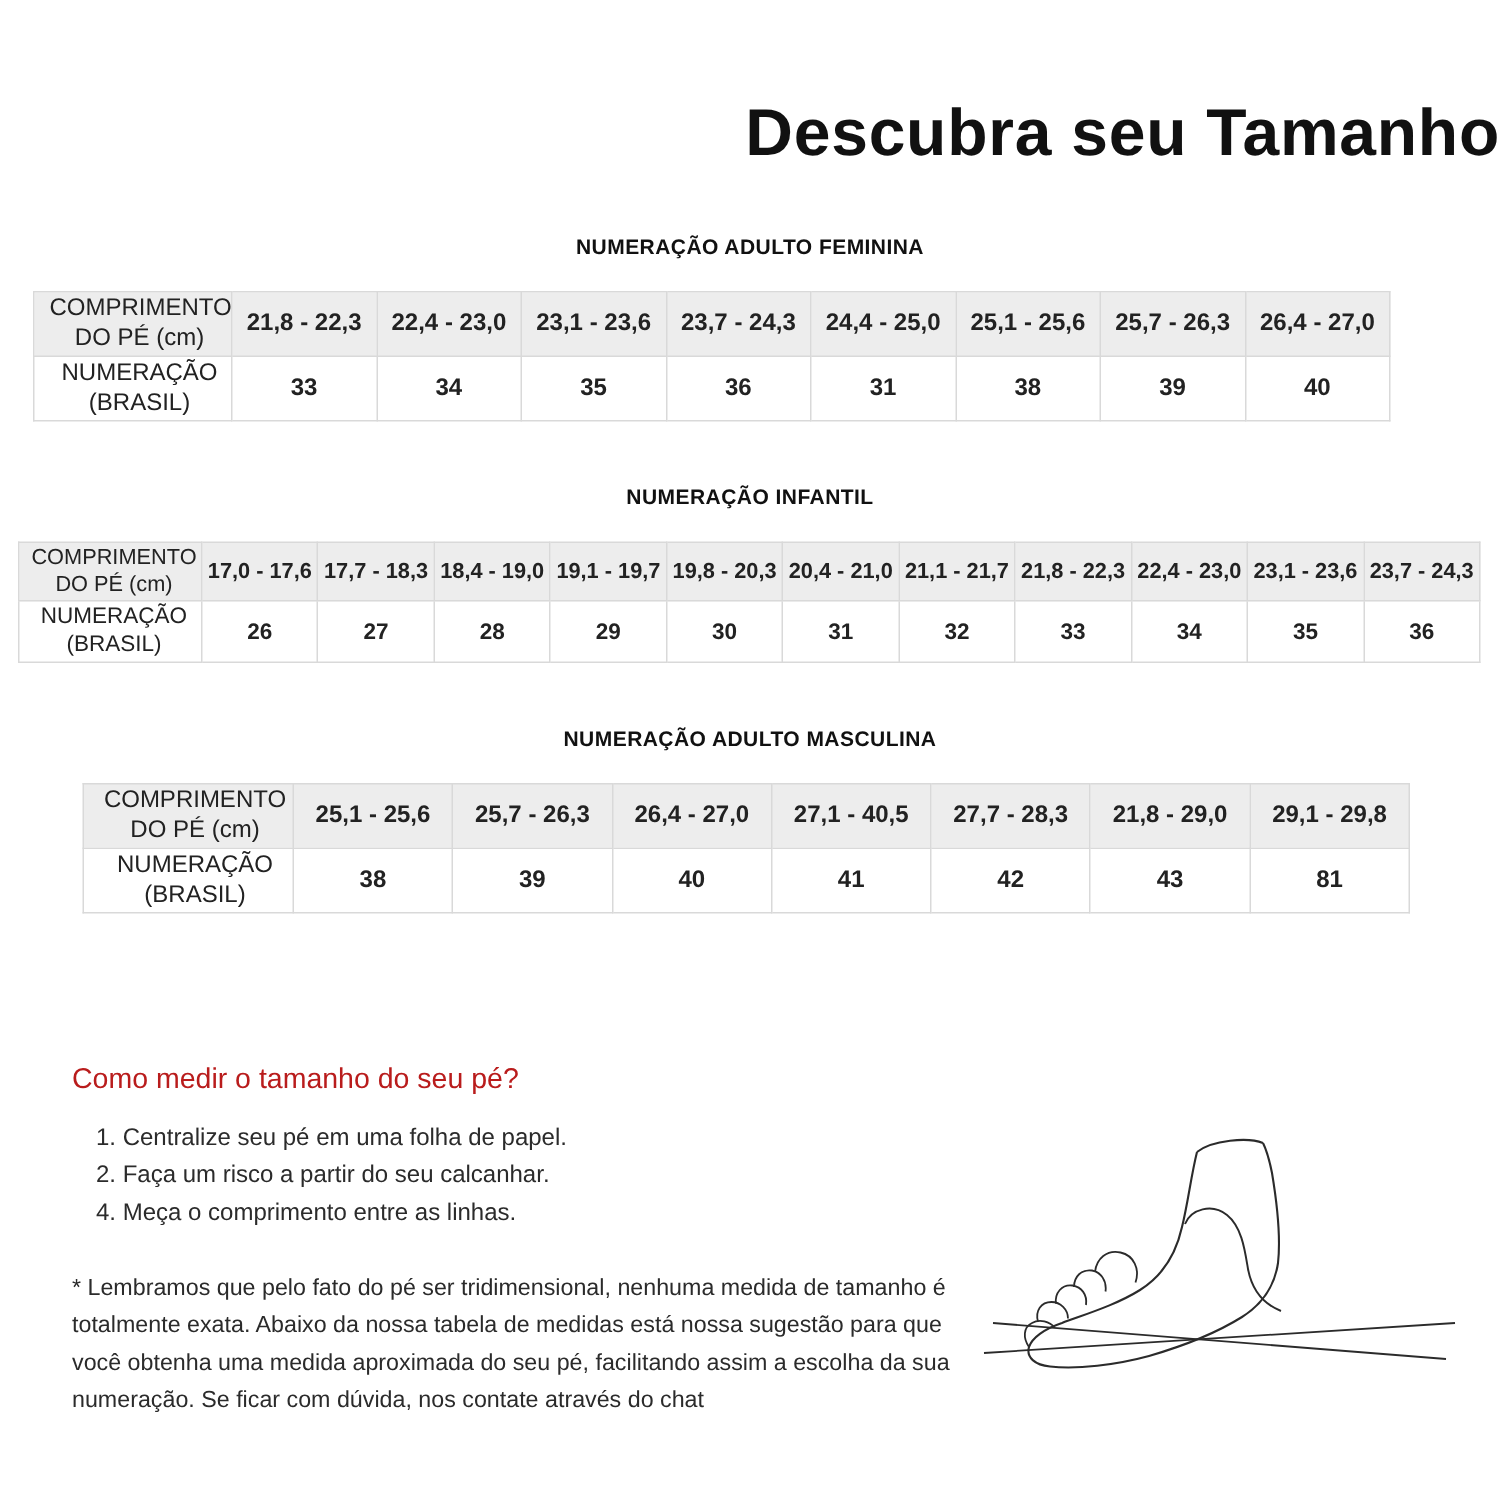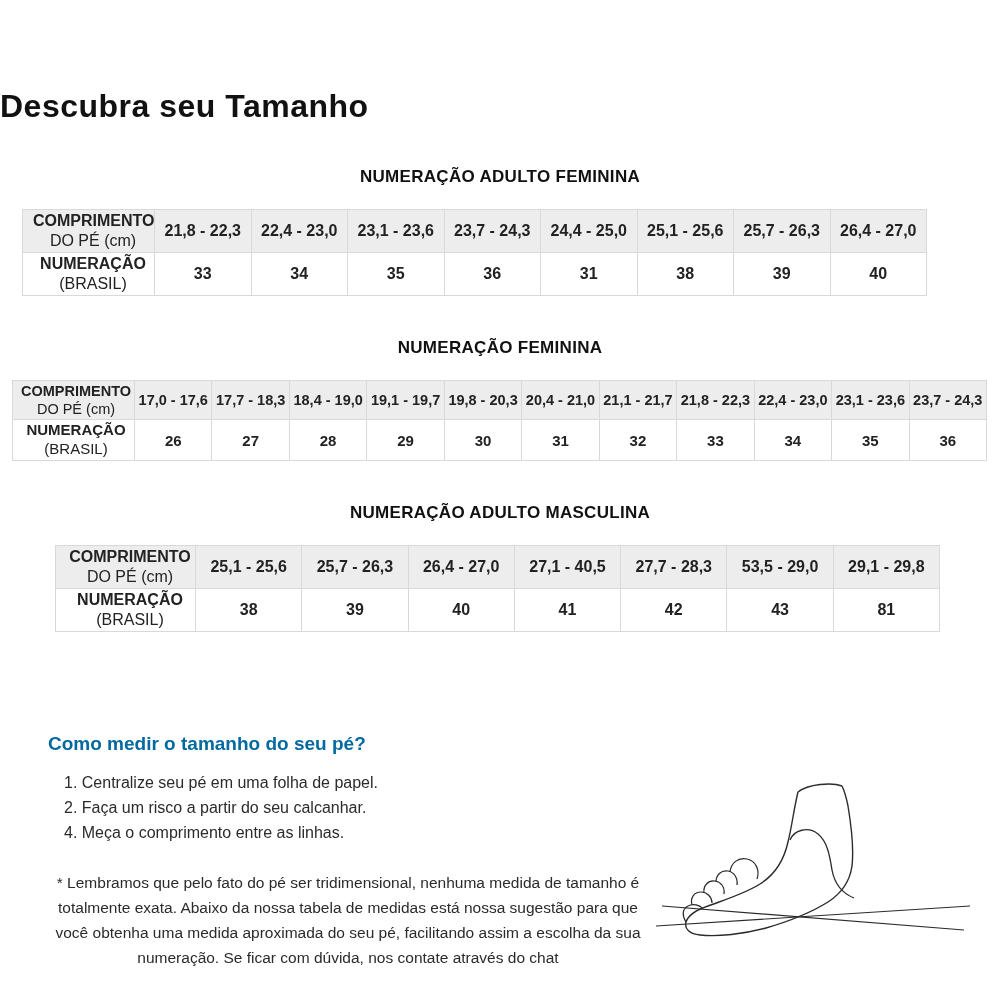--- a/index.html
+++ b/index.html
@@ -18,31 +18,31 @@
 
   .page {
     width: 1000px;
     height: 1000px;
     box-sizing: border-box;
     padding: 0;
     position: relative;
   }
 
   .main-title {
-    text-align: left;
-    font-size: 32px;
+    text-align: right;
+    font-size: 44px;
     font-weight: bold;
     letter-spacing: 0.5px;
-    margin: 88px 0 0 0;
+    margin: 64px 0 0 0;
     color: #111111;
   }
 
   .section-title {
     text-align: center;
-    font-size: 17px;
+    font-size: 14px;
     font-weight: bold;
     color: #111111;
     letter-spacing: 0.3px;
   }
 
   .table-wrap {
     box-sizing: border-box;
   }
 
   table.size-table {
@@ -72,21 +72,21 @@
   }
 
   td.label-cell {
     text-align: left;
     font-weight: normal !important;
     font-size: 10.5px;
     line-height: 1.25;
     padding-left: 10px;
     color: #333333;
   }
-  td.label-cell .l1 { display: block; font-weight: bold; }
+  td.label-cell .l1 { display: block; }
   td.label-cell .l2 { display: block; }
 
   
   #table-female { width: 905px; margin-left: 22px; }
   #table-female col.lbl { width: 132px; }
 
   
   #table-kids { width: 975px; margin-left: 12px; }
   #table-kids col.lbl { width: 122px; }
   #table-kids tr.row-head td { font-size: 14.5px; height: 36px;}
@@ -101,41 +101,40 @@
   .spacer-b { height: 22px; }
 
   .bottom {
     position: absolute;
     left: 48px;
     top: 645px;
     width: 620px;
   }
   .howto-title {
     font-size: 19px;
-    font-weight: bold;
-    color: #0369a1;
+    font-weight: normal;
+    color: #b91c1c;
     margin-bottom: 4px;
   }
   .howto-list {
     margin: 16px;
     padding: 0;
     list-style: none;
   }
   .howto-list li {
     font-size: 16px;
     line-height: 1.55;
     color: #2b2b2b;
   }
   .note {
     margin-top: 26px;
     font-size: 15.5px;
     line-height: 1.6;
     color: #2b2b2b;
     width: 600px;
-    text-align: center;
   }
 
   .foot-art {
     position: absolute;
     right: 22px;
     top: 690px;
     width: 330px;
     height: 200px;
   }
 </style>
@@ -191,21 +190,21 @@
           <td>38</td>
           <td>39</td>
           <td>40</td>
         </tr>
       </tbody>
     </table>
   </div>
 
   <div class="spacer-a"></div>
 
-  <div class="section-title">NUMERAÇÃO FEMININA</div>
+  <div class="section-title">NUMERAÇÃO INFANTIL</div>
   <div class="spacer-b"></div>
   <div class="table-wrap">
     <table class="size-table" id="table-kids">
       <colgroup>
         <col class="lbl">
         <col>
           <col>
           <col>
           <col>
           <col>
@@ -275,21 +274,21 @@
         <tr class="row-head">
           <td class="label-cell">
             <span class="l1">COMPRIMENTO</span>
             <span class="l2">DO PÉ (cm)</span>
           </td>
           <td>25,1 - 25,6</td>
           <td>25,7 - 26,3</td>
           <td>26,4 - 27,0</td>
           <td>27,1 - 40,5</td>
           <td>27,7 - 28,3</td>
-          <td>53,5 - 29,0</td>
+          <td>21,8 - 29,0</td>
           <td>29,1 - 29,8</td>
         </tr>
         <tr class="row-body">
           <td class="label-cell">
             <span class="l1">NUMERAÇÃO</span>
             <span class="l2">(BRASIL)</span>
           </td>
           <td>38</td>
           <td>39</td>
           <td>40</td>

